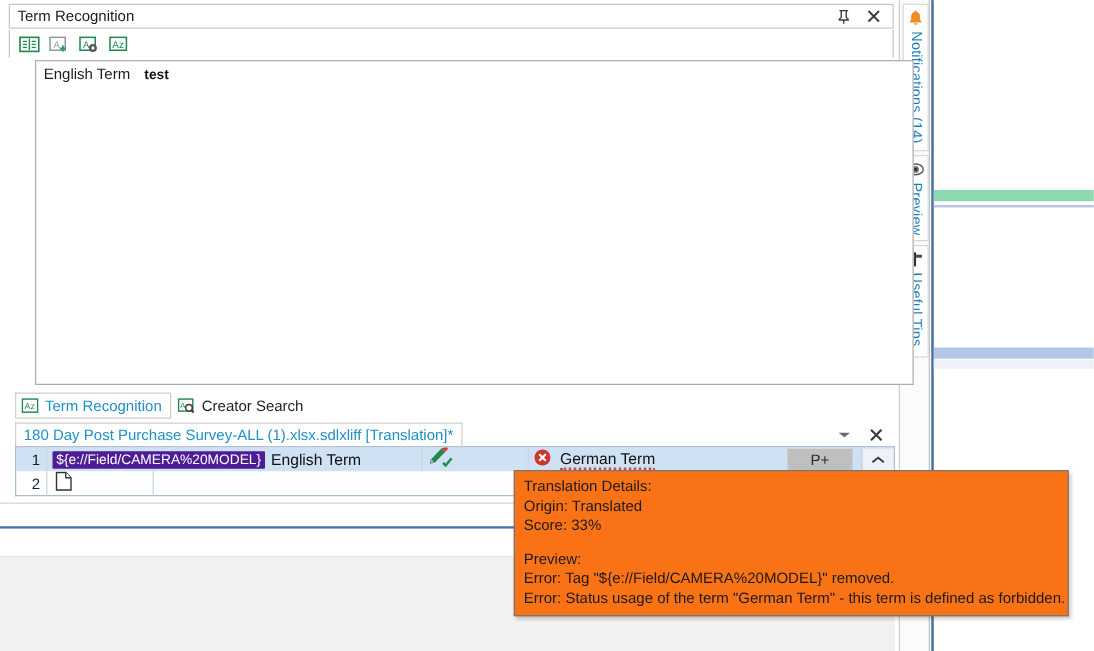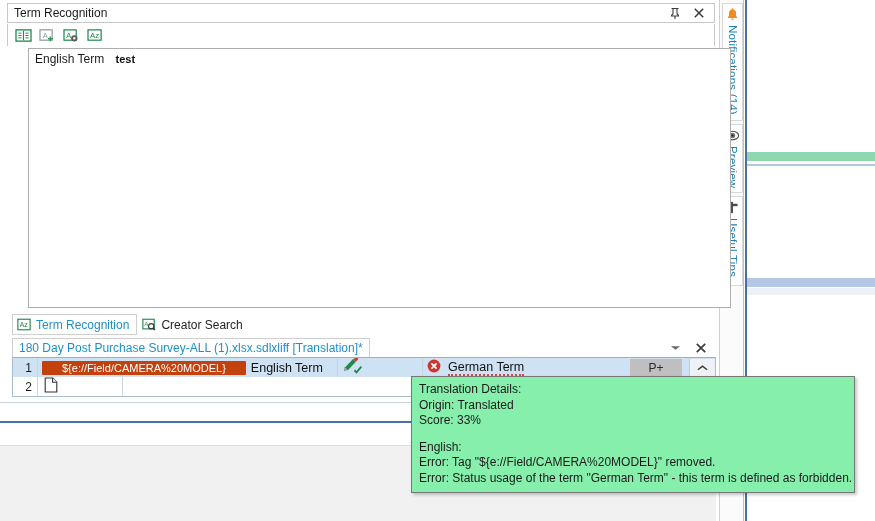--- a/index.html
+++ b/index.html
@@ -153,24 +153,24 @@
   .gsrc {
     width: 300px; flex: none;
     display: flex; align-items: center;
     padding-left: 4px;
     box-sizing: border-box;
     overflow: hidden;
     white-space: nowrap;
     border-right: 1px solid #c9d6e2;
   }
   .tagchip {
-    background: #c2410c;
+    background: #4c1d95;
     color: #ffffff;
     font-size: 11px;
-    padding: 1px 20px;
+    padding: 1px 3px;
     border-radius: 1px;
     white-space: nowrap;
   }
   .srctext {
     margin-left: 5px;
     font-size: 12.5px;
     color: #101010;
     position: relative;
   }
   .srctext.overline::before {
@@ -287,21 +287,21 @@
     border-left: 2px solid #4a6fa5;
     box-sizing: border-box;
   }
   .bg-strip { position: absolute; left: 0; right: 0; }
 
   
   .tooltip {
     position: absolute;
     left: 411px; top: 376px;
     width: 444px;
-    background: #86efac;
+    background: #f97316;
     border: 1px solid #767676;
     box-shadow: 2px 2px 3px rgba(0,0,0,0.22);
     padding: 5px 7px 6px 7px;
     box-sizing: border-box;
     font-size: 12px;
     color: #1a1a1a;
     line-height: 15.5px;
     z-index: 50;
   }
   .tt-line { white-space: nowrap; }
@@ -522,18 +522,18 @@
   </div>
   <div class="sb-underline"></div>
   <div class="sb-white"></div>
   <div class="sb-gray"></div>
 
   <div class="tooltip">
     <div class="tt-line">Translation Details:</div>
     <div class="tt-line">Origin: Translated</div>
     <div class="tt-line">Score: 33%</div>
     <div class="tt-gap"></div>
-    <div class="tt-line">English:</div>
+    <div class="tt-line">Preview:</div>
     <div class="tt-line">Error: Tag "${e://Field/CAMERA%20MODEL}" removed.</div>
     <div class="tt-line">Error: Status usage of the term "German Term" - this term is defined as forbidden.</div>
   </div>
 
 </div>
 
 </body></html>

